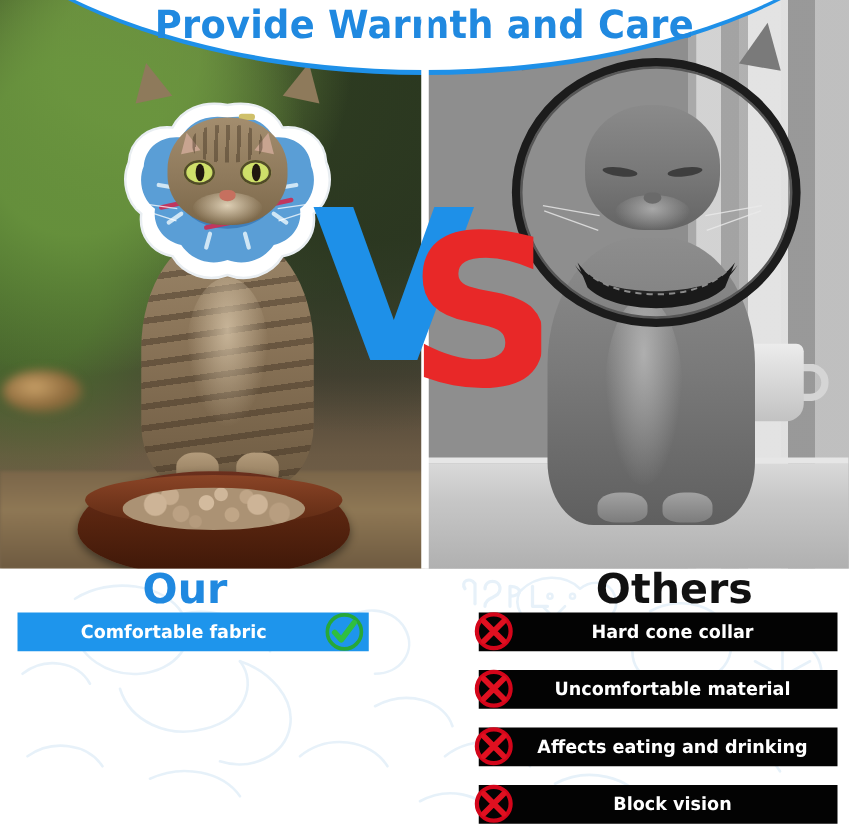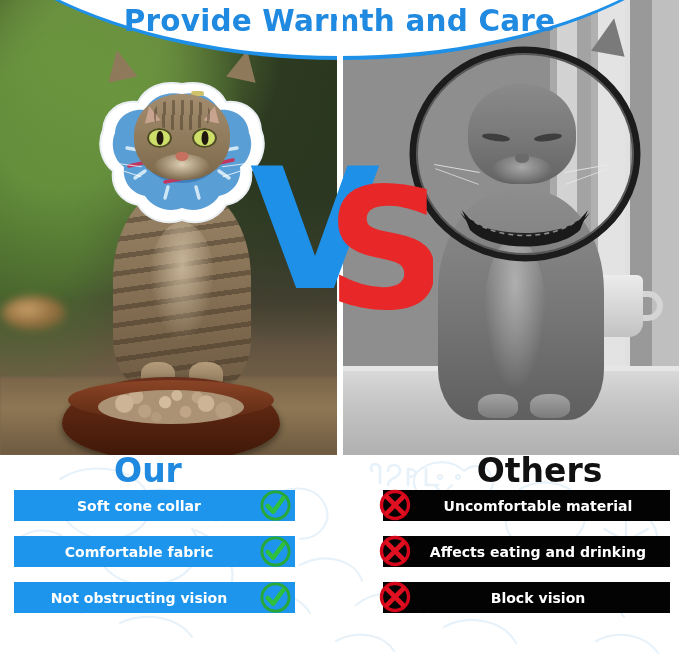--- a/index.html
+++ b/index.html
@@ -342,61 +342,51 @@
           <path d="M408 14 L408 30 M408 14 C418 14 418 22 408 22"></path>
           <path d="M426 14 L426 30 L438 30"></path>
         </g>
       </svg>
     </div>
 
     <div class="col our">
       <div class="col-title">Our</div>
       <div class="rows">
 
-        <div class="row blue">
-          <div class="bar"></div>
-          <div class="label">Soft cone collar</div>
-          <div class="mark">
-            <svg viewBox="0 0 36 36">
-                <circle cx="18" cy="18" r="14" fill="none" stroke="#27A838" stroke-width="3"></circle>
-            <path d="M10 18.5 L15.5 24.5 L26 10.5" fill="none" stroke="#2FBF3F" stroke-width="4.6" stroke-linecap="round" stroke-linejoin="round"></path>
-              </svg>
-          </div>
-        </div>
 
         <div class="row blue">
           <div class="bar"></div>
           <div class="label">Comfortable fabric</div>
           <div class="mark">
             <svg viewBox="0 0 36 36">
                 <circle cx="18" cy="18" r="14" fill="none" stroke="#27A838" stroke-width="3"></circle>
             <path d="M10 18.5 L15.5 24.5 L26 10.5" fill="none" stroke="#2FBF3F" stroke-width="4.6" stroke-linecap="round" stroke-linejoin="round"></path>
               </svg>
           </div>
         </div>
 
-        <div class="row blue">
-          <div class="bar"></div>
-          <div class="label">Not obstructing vision</div>
-          <div class="mark">
-            <svg viewBox="0 0 36 36">
-                <circle cx="18" cy="18" r="14" fill="none" stroke="#27A838" stroke-width="3"></circle>
-            <path d="M10 18.5 L15.5 24.5 L26 10.5" fill="none" stroke="#2FBF3F" stroke-width="4.6" stroke-linecap="round" stroke-linejoin="round"></path>
-              </svg>
-          </div>
-        </div>
 
 
       </div>
     </div>
 
     <div class="col others">
       <div class="col-title">Others</div>
       <div class="rows">
 
+        <div class="row black">
+          <div class="bar"></div>
+          <div class="label">Hard cone collar</div>
+          <div class="mark">
+            <svg viewBox="0 0 36 36">
+                <circle cx="18" cy="18" r="13.5" fill="none" stroke="#D4051A" stroke-width="3.4"></circle>
+            <path d="M10 10 L26 26 M26 10 L10 26" fill="none" stroke="#E01020" stroke-width="4.6" stroke-linecap="round"></path>
+              </svg>
+          </div>
+        </div>
 
         <div class="row black">
           <div class="bar"></div>
           <div class="label">Uncomfortable material</div>
           <div class="mark">
             <svg viewBox="0 0 36 36">
                 <circle cx="18" cy="18" r="13.5" fill="none" stroke="#D4051A" stroke-width="3.4"></circle>
             <path d="M10 10 L26 26 M26 10 L10 26" fill="none" stroke="#E01020" stroke-width="4.6" stroke-linecap="round"></path>
               </svg>
           </div>

